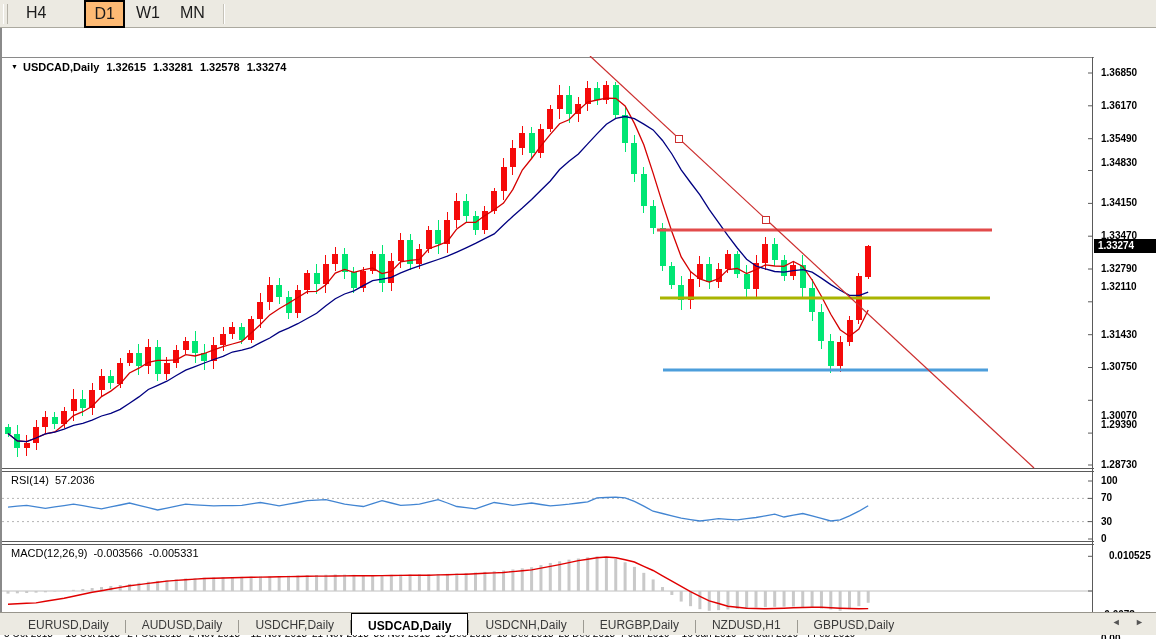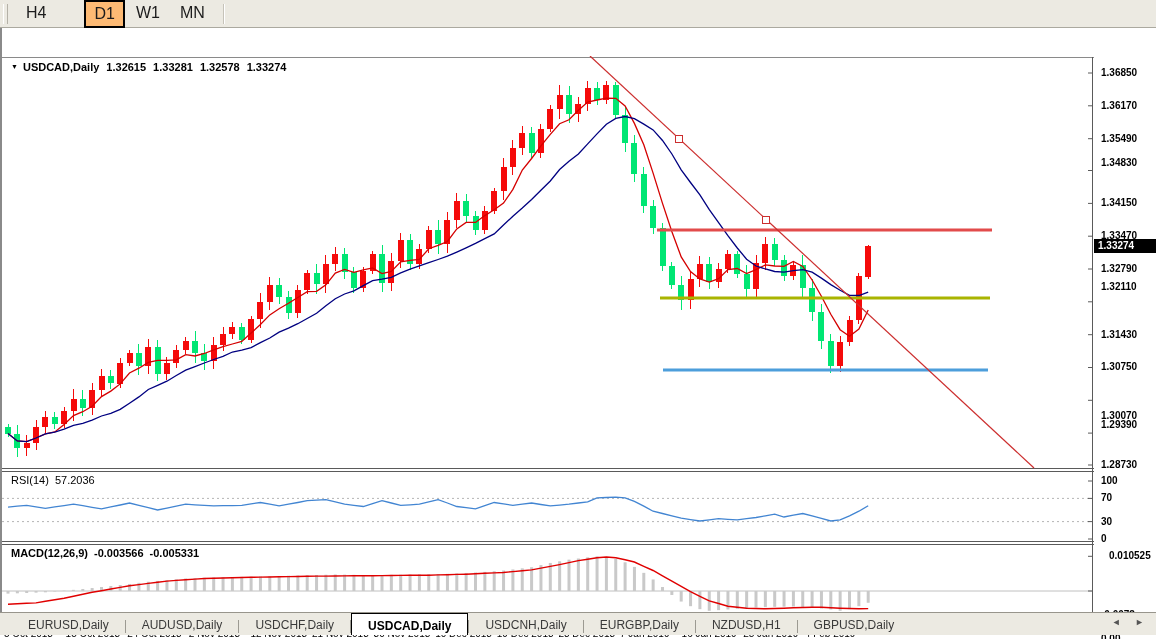--- a/index.html
+++ b/index.html
@@ -17,21 +17,21 @@
   
   #chart-area{position:absolute;left:0;top:28px;width:1156px;height:584px;background:#fff;
               border-left:2px solid #8a8a8a;box-sizing:border-box;}
   #chart-svg{position:absolute;left:0;top:28px;}
 
   .pane-title{position:absolute;font-size:11px;color:#000;font-weight:500;white-space:nowrap;}
   #symbol-title{left:9px;top:33px;font-weight:600;}
   #symbol-title .tri{font-size:7px;vertical-align:2px;margin-right:5px;}
   #symbol-title span.v{margin-left:7px;font-weight:600;}
   #rsi-title{left:9px;top:446px;}
-  #macd-title{left:9px;top:519px;font-weight:bold;}
+  #macd-title{left:9px;top:519px;}
   .pane-title .val{margin-left:6px;}
 
   
   #price-axis{position:absolute;left:1092px;top:28px;width:64px;height:569px;background:#fff;}
   .axlab{position:absolute;left:7px;font-size:10px;font-weight:700;color:#000;white-space:nowrap;}
   #price-badge{position:absolute;left:0px;width:58px;height:13px;background:#000;color:#fff;
                font-size:10px;font-weight:700;padding:1px 0 0 4px;}
 
   
   #date-axis{position:absolute;left:0;top:597px;width:1092px;height:15px;background:#fff;}

